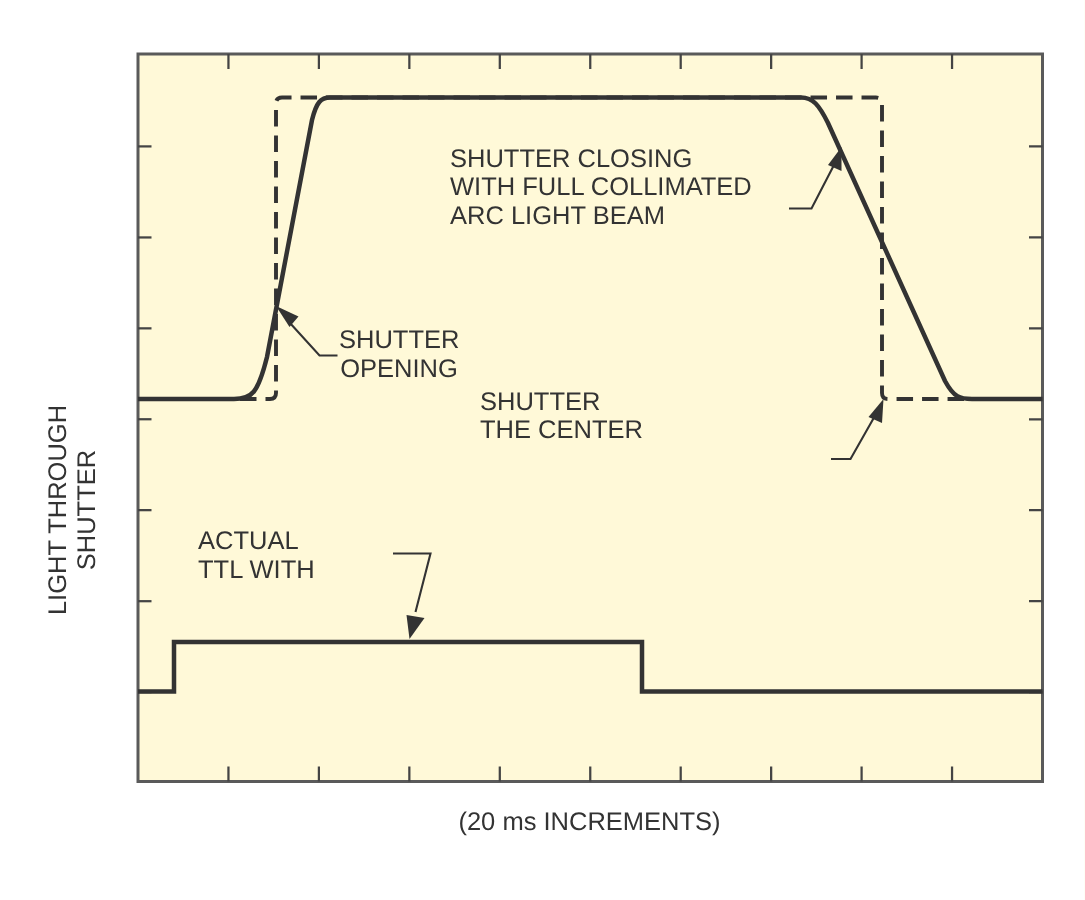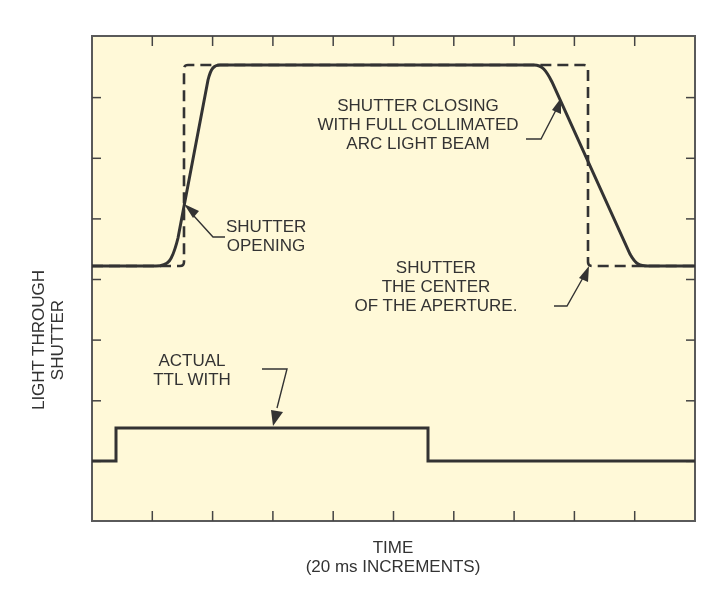--- a/index.html
+++ b/index.html
@@ -1,19 +1,19 @@
 <!DOCTYPE html>
 <html><head>
   <meta charset="utf-8">
   <style>
     html, body { margin: 0; padding: 0; background: #ffffff; }
     body { width: 723px; height: 600px; position: relative; overflow: hidden;
            font-family: "Liberation Sans", sans-serif; color: #333333; }
     #chart { position: absolute; left: 0; top: 0; }
-    .lbl { position: absolute; text-align: center; font-size: 17px; line-height: 19px;
+    .lbl { position: absolute; font-size: 17px; line-height: 19px;
            color: #333333; letter-spacing: 0px; white-space: nowrap; }
     .lbl div { display: block; }
     .ylabel { position: absolute; left: 48px; top: 340px; transform: translate(-50%,-50%) rotate(-90deg);
               text-align: center; font-size: 17px; line-height: 19px; white-space: nowrap; }
     .xlabel { position: absolute; left: 393px; top: 538px; transform: translateX(-50%);
               text-align: center; font-size: 17px; line-height: 19px; white-space: nowrap; }
   </style>
 </head>
 <body>
 
@@ -94,29 +94,27 @@
 </div>
 
 <div class="lbl" style="left:226px; top:217px; width:80px; text-align:center;">
   <div>SHUTTER</div>
   <div>OPENING</div>
 </div>
 
 <div class="lbl" style="left:320px; top:258px; width:232px;">
   <div>SHUTTER</div>
   <div>THE CENTER</div>
-  <div>OF THE APERTURE.</div>
 </div>
 
 <div class="lbl" style="left:132px; top:351px; width:120px;">
   <div>ACTUAL</div>
   <div>TTL WITH</div>
 </div>
 
 <div class="ylabel">
   <div>LIGHT THROUGH</div>
   <div>SHUTTER</div>
 </div>
 
 <div class="xlabel">
-  <div>TIME</div>
   <div>(20 ms INCREMENTS)</div>
 </div>
 
 </body></html>

